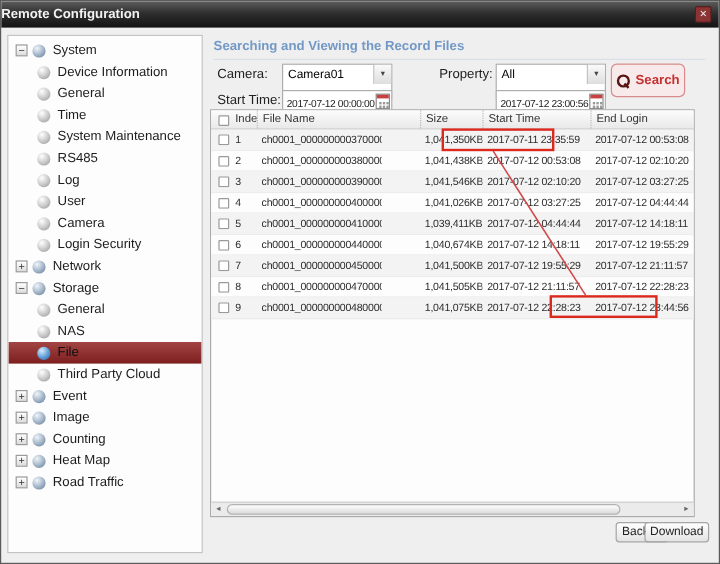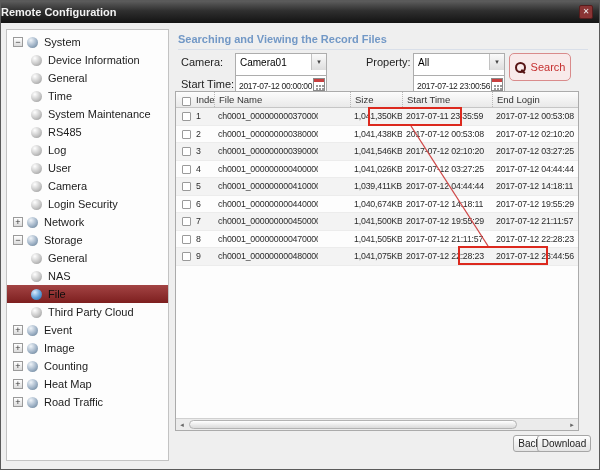--- a/index.html
+++ b/index.html
@@ -39,21 +39,21 @@
   .select .arrow { position:absolute; right:0; top:0; width:15px; height:16px; border-left:1px solid #c2c2c2;
     background:linear-gradient(#fafafa,#dedede); text-align:center; font-size:7px; color:#444; line-height:15px; }
   .tfield .val { position:absolute; left:3px; top:5px; font-size:8.5px; letter-spacing:-0.3px; white-space:nowrap; color:#222; }
   .cal { position:absolute; right:1px; top:2px; width:12px; height:13px; border:1px solid #8a8a8a; background:#fff; }
   .cal::before { content:""; position:absolute; left:0; top:0; right:0; height:3px; background:#c94040; }
   .cal::after { content:""; position:absolute; left:2px; top:6px; width:2px; height:2px; background:#999;
     box-shadow:3px 0 #999, 6px 0 #999, 0 3px #999, 3px 3px #999, 6px 3px #999; }
 
   .search-btn { position:absolute; left:336px; top:24px; width:62px; height:28px; background:#f8eaea;
     border:1px solid #d98b8b; border-radius:5px; display:flex; align-items:center; justify-content:center; gap:4px; cursor:default; }
-  .search-btn .slabel { color:#c53030; font-size:11px; font-weight:normal; }
+  .search-btn .slabel { color:#c53030; font-size:11px; font-weight:bold; }
   .mag { width:12px; height:12px; position:relative; flex:none; }
   .mag::before { content:""; position:absolute; left:0; top:1px; width:7px; height:7px; border:2px solid #571414; border-radius:50%; }
   .mag::after { content:""; position:absolute; left:7px; top:8px; width:5px; height:2px; background:#571414;
     transform:rotate(45deg); transform-origin:0 0; }
 
   
   .table-area { position:absolute; left:2px; top:62px; width:404px; height:340px; border:1px solid #ababab; background:#fdfdfd; }
   .thead { position:absolute; left:0; top:0; width:100%; height:16px; background:linear-gradient(#fcfcfc,#e9e9e9);
     border-bottom:1px solid #c6c6c6; display:flex; font-size:9.5px; color:#333; }
   .hc { padding:2px 0 0 4px; flex:none; white-space:nowrap; overflow:hidden; }

